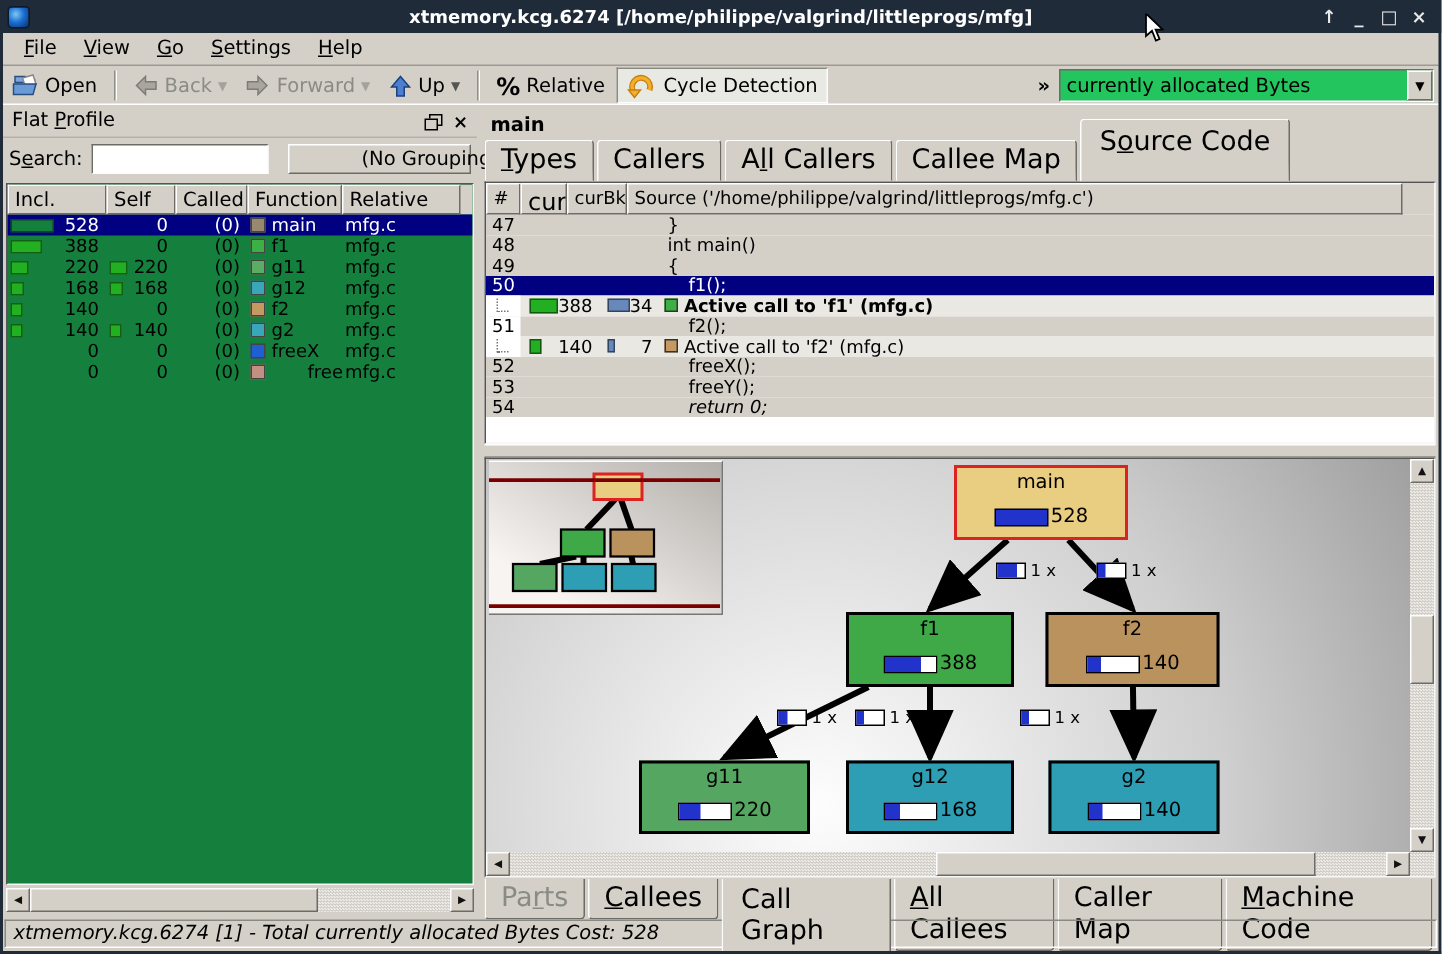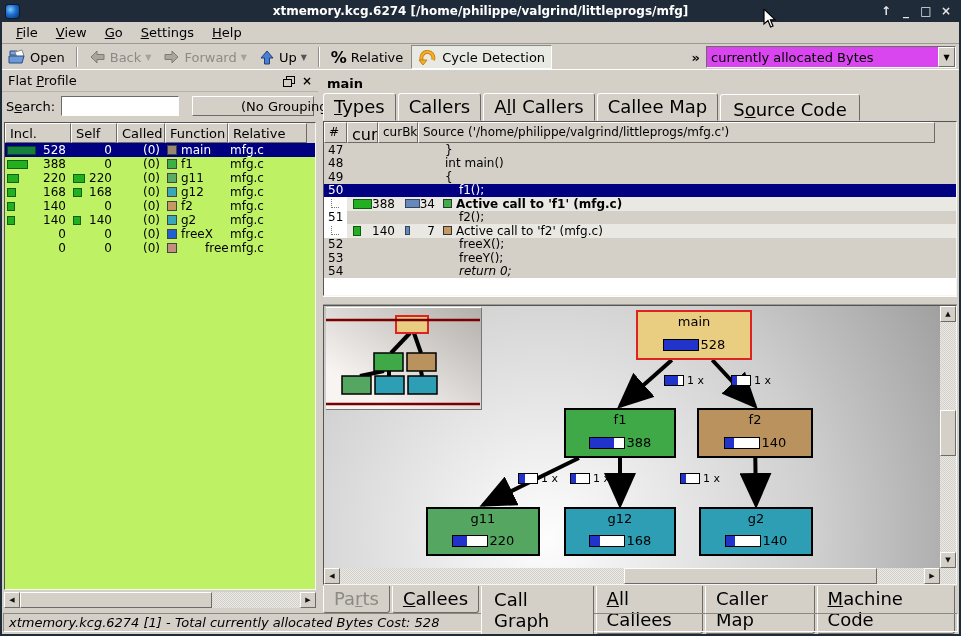--- a/index.html
+++ b/index.html
@@ -20,56 +20,56 @@
   .menu-item { padding:2px 8px; font-size:13px; }
 
   #toolbar { left:2px; top:45px; width:957px; height:25px; background:#d4d0c8; border-bottom:1px solid #fff; display:flex; align-items:center; }
   .tbtn { display:flex; align-items:center; gap:4px; padding:2px 6px; height:24px; font-size:13px; }
   .tbtn.disabled { color:#8b8b85; }
   .tsep { width:2px; height:20px; border-left:1px solid #928f88; border-right:1px solid #fff; margin:0 5px; }
   .ddarrow { font-size:8px; color:#555; }
   .ddarrow.dis { color:#a5a29b; }
   #cycle-btn { background:#e9e9e4; border:1px solid; border-color:#8a8a84 #fdfdfd #fdfdfd #8a8a84; margin-left:2px; }
   #overflow { margin-left:auto; font-weight:bold; font-size:13px; padding:0 6px; }
-  #event-combo { width:250px; height:22px; background:#d946ef; border:1px solid; border-color:#6e6b66 #fdfdfd #fdfdfd #6e6b66; display:flex; align-items:center; margin-right:3px; }
+  #event-combo { width:250px; height:22px; background:#22c55e; border:1px solid; border-color:#6e6b66 #fdfdfd #fdfdfd #6e6b66; display:flex; align-items:center; margin-right:3px; }
   #event-combo .val { flex:1; padding-left:4px; font-size:13px; white-space:nowrap; overflow:hidden; }
   .combo-btn { width:17px; height:100%; background:#d4d0c8; border:1px solid; border-color:#fff #6e6b66 #6e6b66 #fff; font-size:8px; display:flex; align-items:center; justify-content:center; }
 
   
   #flat-dock { left:2px; top:70px; width:316px; height:540px; }
   #dock-head { height:22px; display:flex; align-items:center; padding:0 6px; border-bottom:1px solid #b5b2aa; font-size:13px; }
   #dock-float { margin-left:auto; width:11px; height:10px; position:relative; }
   #dock-float::before { content:""; position:absolute; left:3px; top:0; width:7px; height:6px; border:1px solid #000; }
   #dock-float::after { content:""; position:absolute; left:0; top:3px; width:7px; height:6px; border:1px solid #000; background:#d4d0c8; }
   #dock-close { margin-left:8px; font-weight:bold; font-size:12px; }
   #search-row { height:28px; display:flex; align-items:center; padding:0 4px; gap:6px; font-size:13px; }
   #search-input { width:118px; height:20px; background:#fff; border:1px solid; border-color:#6e6b66 #fdfdfd #fdfdfd #6e6b66; }
   #grouping-combo { width:122px; height:20px; margin-left:auto; background:#d4d0c8; border:1px solid; border-color:#fff #6e6b66 #6e6b66 #fff; display:flex; align-items:center; font-size:13px;padding-left:44px; }
   #grouping-combo .val { flex:1; padding-left:4px; white-space:nowrap; }
 
-  #flat-table { position:absolute; left:2px; top:52px; width:312px; height:468px; background:#bef264; border:1px solid; border-color:#555 #f6f6f6 #f6f6f6 #555; overflow:hidden; }
+  #flat-table { position:absolute; left:2px; top:52px; width:312px; height:468px; background:#15803d; border:1px solid; border-color:#555 #f6f6f6 #f6f6f6 #555; overflow:hidden; }
   #flat-header { display:flex; height:20px; background:#d4d0c8; }
   .hcell { border:1px solid; border-color:#fdfdfd #6e6b66 #6e6b66 #fdfdfd; padding:2px 4px; font-size:13px; white-space:nowrap; overflow:hidden; }
   .fp-row { display:flex; height:14px; align-items:center; font-size:12px; }
   .fp-row.sel { background:#000080; color:#fff; }
   .fp-cell { height:14px; display:flex; align-items:center; overflow:hidden; }
   .num { justify-content:flex-end; padding-right:5px; }
   .bar { height:9px; margin-left:2px; border:1px solid rgba(0,0,0,.45); }
   .fn-icon { width:10px; height:10px; border:1px solid #444; margin:0 4px 0 2px; flex:0 0 auto; }
 
   .hscroll, .vscroll { background:#dedede; background-image:conic-gradient(#eceae6 25%, #d2cfc8 0 50%, #eceae6 0 75%, #d2cfc8 0); background-size:2px 2px; position:absolute; }
   .sbtn { position:absolute; width:16px; height:16px; background:#d4d0c8; border:1px solid; border-color:#fdfdfd #6e6b66 #6e6b66 #fdfdfd; font-size:7px; display:flex; align-items:center; justify-content:center; color:#111; }
   .sthumb { position:absolute; background:#d4d0c8; border:1px solid; border-color:#fdfdfd #6e6b66 #6e6b66 #fdfdfd; }
   #fp-hscroll { left:2px; top:522px; width:312px; height:16px; }
 
   
   #fn-title { left:327px; top:76px; font-weight:bold; font-size:13px; }
   #top-tabs { left:323px; top:98px; width:634px; height:23px; display:flex; align-items:flex-end; }
   .tab { background:#d4d0c8; border:1px solid; border-color:#fdfdfd #6e6b66 transparent #fdfdfd; padding:2px 10px 3px; font-size:18px; margin-right:2px; border-top-left-radius:3px; border-top-right-radius:3px; }
-  .tab.active { padding:4px 12px 0; position:relative; z-index:3; }
+  .tab.active { padding:4px 12px 15px; position:relative; z-index:3; }
   .tab.disabled { color:#8b8b85; }
   .btab { border-color:transparent #6e6b66 #6e6b66 #fdfdfd; border-top:none; border-bottom:1px solid #6e6b66; border-bottom-left-radius:3px; border-bottom-right-radius:3px; border-top-left-radius:0; border-top-right-radius:0; padding:2px 10px 3px; }
   .btab.active { padding:3px 12px 5px; }
 
   #src-frame { left:323px; top:121px; width:634px; height:175px; background:#fff; border:1px solid; border-color:#555 #f6f6f6 #f6f6f6 #555; overflow:hidden; }
   #src-header { display:flex; height:21px; background:#d4d0c8; }
   .src-row { display:flex; height:13.5px; font-size:12px; background:#d4d0c8; }
   .src-row.callrow { background:#e9e8e3; }
   .src-row.sel { background:#000080; color:#fff; }
   .src-cell { display:flex; align-items:center; overflow:hidden; white-space:nowrap; }

